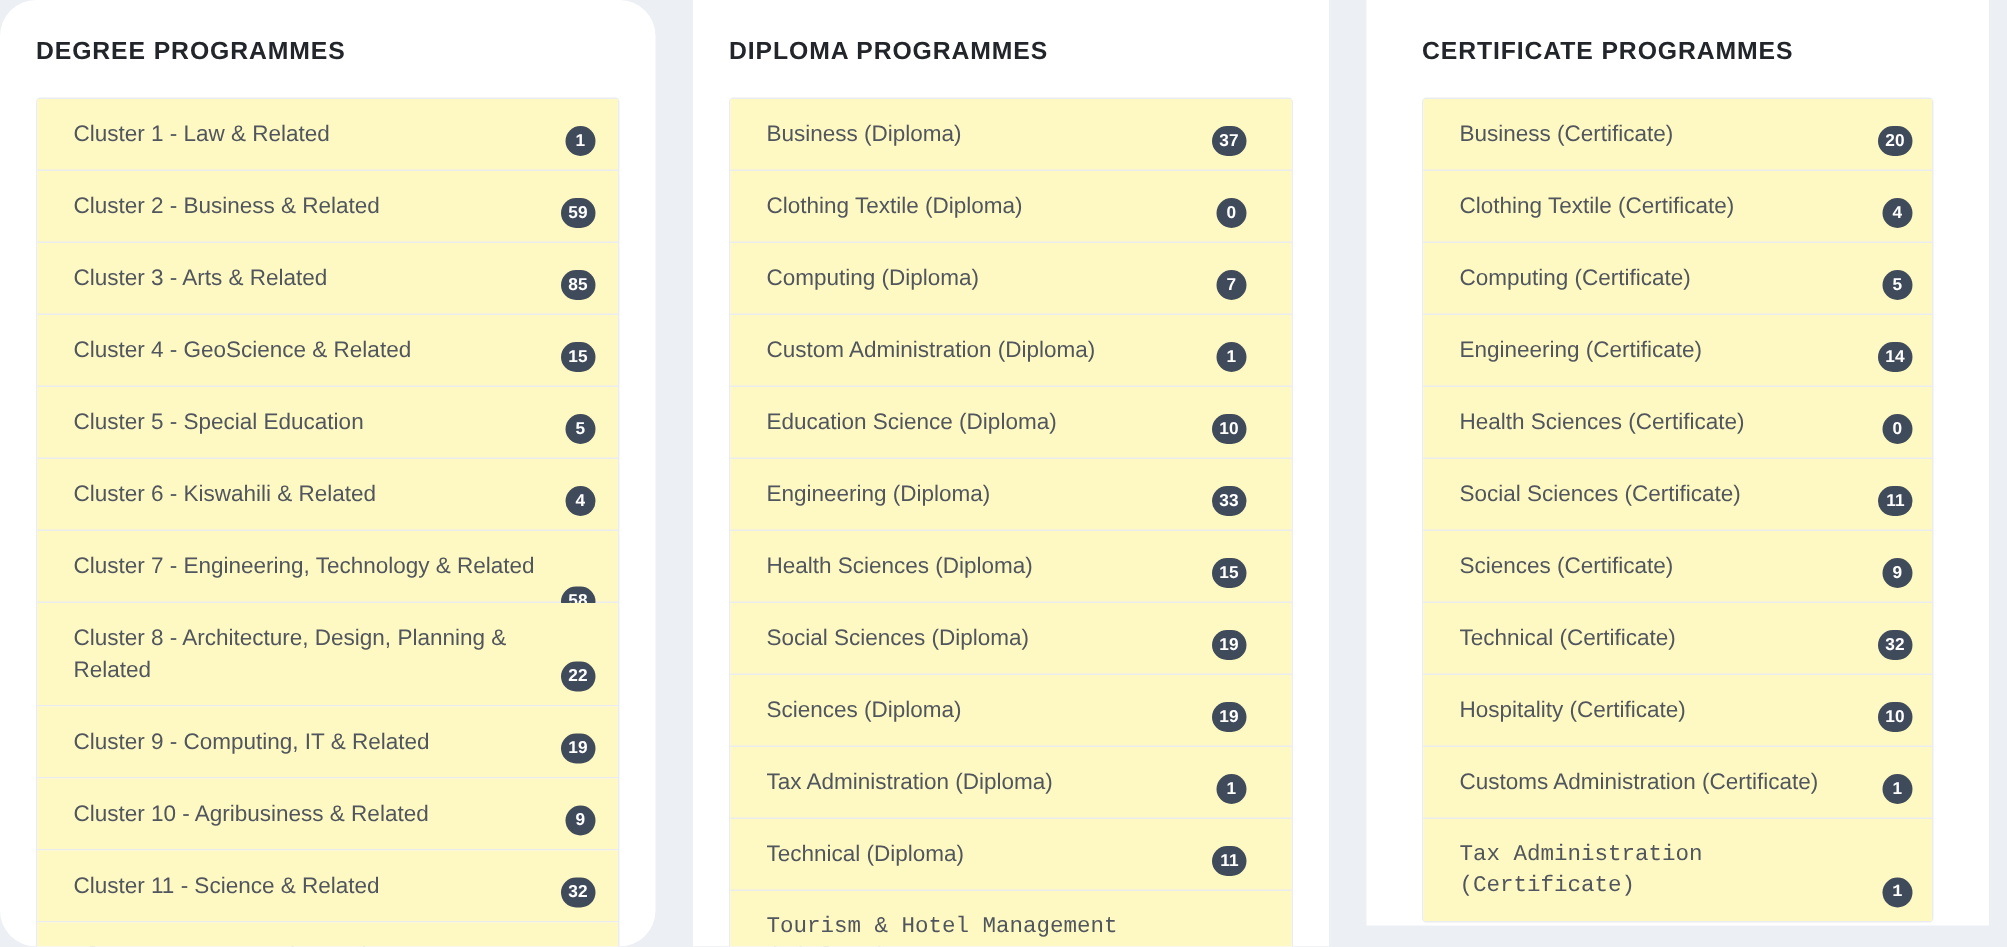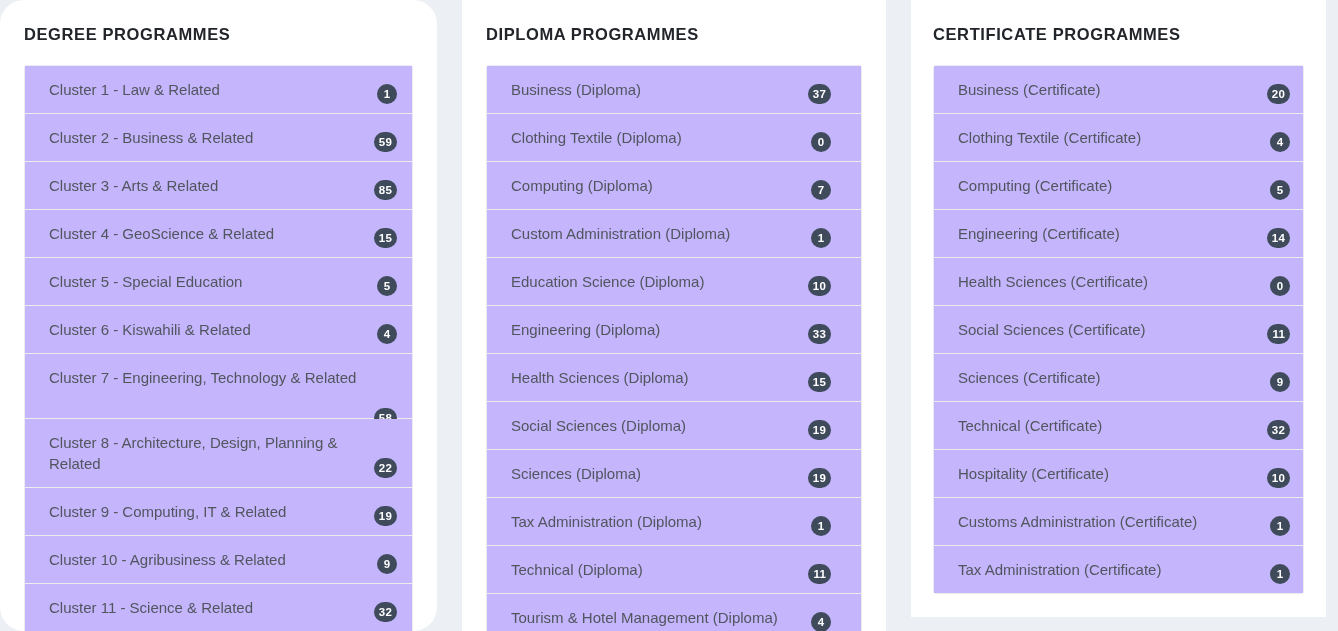--- a/index.html
+++ b/index.html
@@ -43,21 +43,21 @@
   }
   .panel--diploma {
     width: 424px;
     height: 631px;
     padding: 0 24px;
   }
   .panel--certificate {
     width: 415px;
     height: 617px;
     margin-top: 0;
-    padding: 0 22px;
+    padding: 0 37px;
   }
   .panel--certificate-wrap {
     width: 415px;
     height: 631px;
     background: #eceff4;
     flex: 0 0 415px;
   }
 
   
   .section-title {
@@ -80,24 +80,25 @@
   }
   .list-item {
     position: relative;
     box-sizing: border-box;
     border-bottom: 1px solid #ebecef;
     padding: 13px 52px 13px 24px;
     min-height: 47px;
     font-size: 15px;
     line-height: 21px;
     color: #51565e;
-    background: #c4b5fd;
+    background: #fef9c3;
   }
   .list-item:last-child {
     border-bottom: none;
+    font-family: Liberation Mono, monospace;
   }
   .list-item .item-label {
     display: block;
   }
 
   
   .badge {
     position: absolute;
     right: 13px;
     bottom: 9px;
@@ -156,21 +157,21 @@
       <div class="list-item">
         <span class="item-label">Cluster 5 - Special Education</span>
         <span class="badge badge--single">5</span>
       </div>
 
       <div class="list-item">
         <span class="item-label">Cluster 6 - Kiswahili &amp; Related</span>
         <span class="badge badge--single">4</span>
       </div>
 
-      <div class="list-item" style="padding-bottom:30px;">
+      <div class="list-item" style="padding-bottom:13px;">
         <span class="item-label">Cluster 7 - Engineering, Technology &amp; Related</span>
         <span class="badge" style="bottom:-10px;">58</span>
       </div>
 
       <div class="list-item">
         <span class="item-label">Cluster 8 - Architecture, Design, Planning &amp; Related</span>
         <span class="badge">22</span>
       </div>
 
       <div class="list-item">

